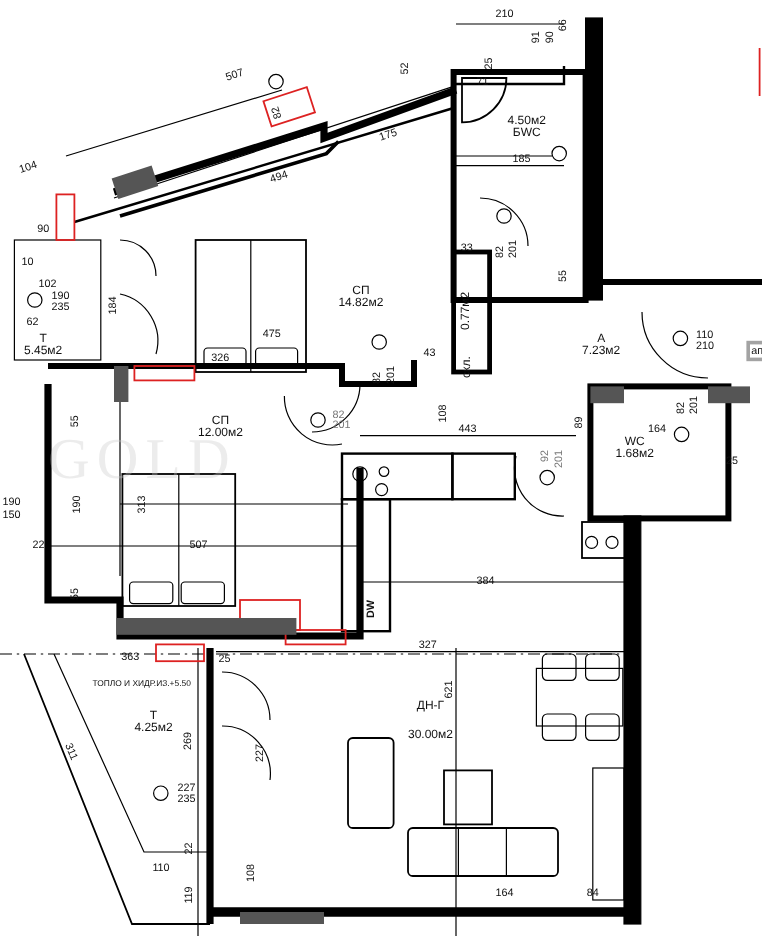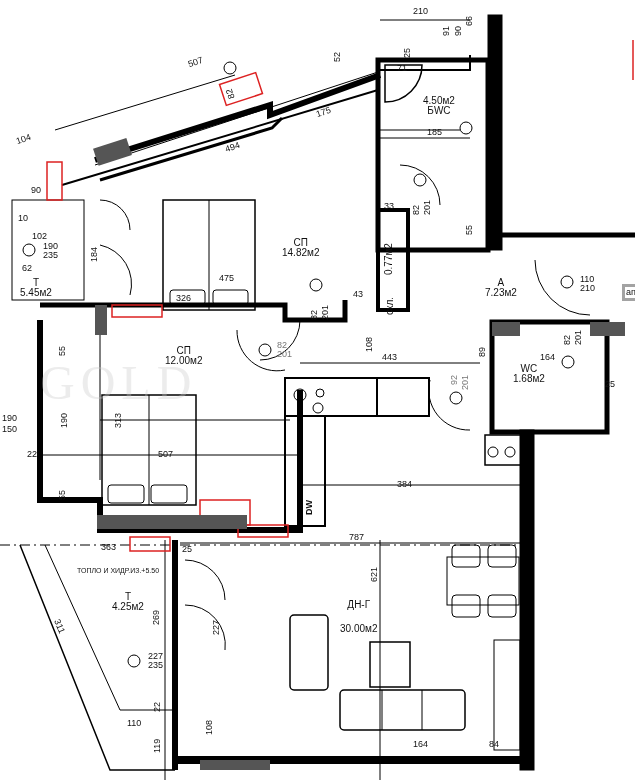--- a/index.html
+++ b/index.html
@@ -169,21 +169,21 @@
   <div>1.68м2</div>
 </div>
 <div class="lbl room" style="left:20px;top:278px">
   <div>Т</div>
   <div>5.45м2</div>
 </div>
 <div class="lbl room" style="left:112px;top:592px">
   <div>Т</div>
   <div>4.25м2</div>
 </div>
-<div class="lbl room" style="left:340px;top:600px">
+<div class="lbl room" style="left:340px;top:584px">
   <div>ДН-Г</div>
   <div style="margin-top:14px">30.00м2</div>
 </div>
 
 <div class="lbl dim" style="left:77px;top:567px;font-size:7px">ТОПЛО И ХИДР.ИЗ.+5.50</div>
 <div class="lbl dim rot" style="left:305px;top:515px;transform:rotate(-90deg);font-weight:bold">DW</div>
 <div class="lbl dim" style="left:622px;top:284px;border:3px solid #a3a3a3;padding:1px">ап</div>
 
 <div class="lbl dim" style="left:188px;top:58px;transform:rotate(-18deg)">507</div>
 <div class="lbl dim" style="left:16px;top:135px;transform:rotate(-18deg)">104</div>
@@ -214,21 +214,21 @@
 <div class="lbl dim" style="left:176px;top:294px">326</div>
 <div class="lbl dim rot" style="left:58px;top:356px;transform:rotate(-90deg)">55</div>
 <div class="lbl dim rot" style="left:60px;top:428px;transform:rotate(-90deg)">190</div>
 <div class="lbl dim" style="left:2px;top:414px">190</div>
 <div class="lbl dim" style="left:2px;top:425px">150</div>
 <div class="lbl dim" style="left:27px;top:450px">22</div>
 <div class="lbl dim rot" style="left:114px;top:428px;transform:rotate(-90deg)">313</div>
 <div class="lbl dim" style="left:158px;top:450px">507</div>
 <div class="lbl dim rot" style="left:58px;top:500px;transform:rotate(-90deg)">55</div>
 <div class="lbl dim" style="left:397px;top:480px">384</div>
-<div class="lbl dim" style="left:349px;top:533px">787</div>
+<div class="lbl dim" style="left:349px;top:533px">327</div>
 <div class="lbl dim rot" style="left:370px;top:582px;transform:rotate(-90deg)">621</div>
 <div class="lbl dim" style="left:101px;top:543px">363</div>
 <div class="lbl dim" style="left:182px;top:545px">25</div>
 <div class="lbl dim rot" style="left:152px;top:625px;transform:rotate(-90deg)">269</div>
 <div class="lbl dim rot" style="left:212px;top:635px;transform:rotate(-90deg)">227</div>
 <div class="lbl dim" style="left:52px;top:622px;transform:rotate(67deg)">311</div>
 <div class="lbl dim rot" style="left:153px;top:712px;transform:rotate(-90deg)">22</div>
 <div class="lbl dim" style="left:127px;top:719px">110</div>
 <div class="lbl dim rot" style="left:153px;top:753px;transform:rotate(-90deg)">119</div>
 <div class="lbl dim rot" style="left:205px;top:735px;transform:rotate(-90deg)">108</div>

